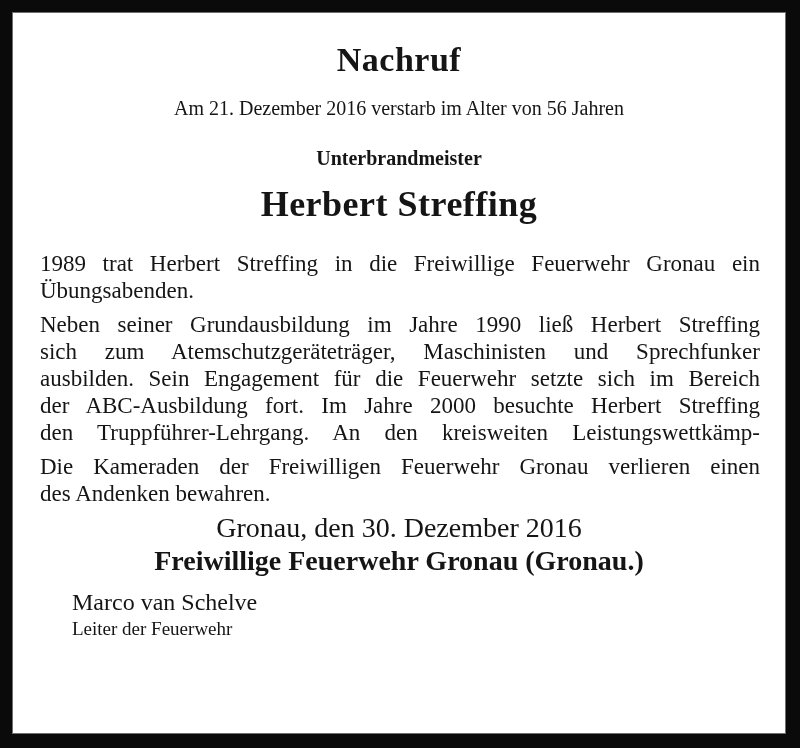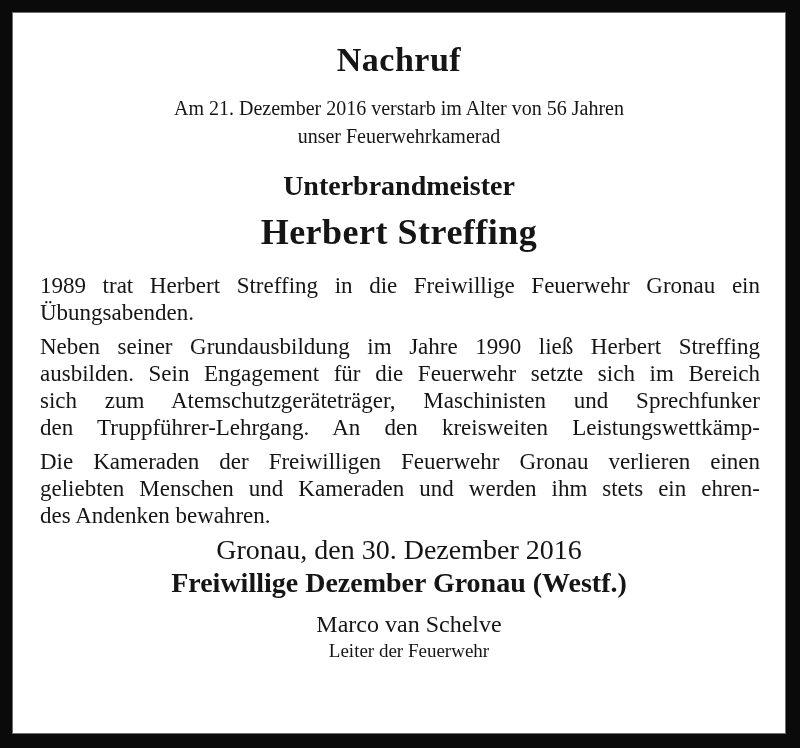--- a/index.html
+++ b/index.html
@@ -28,34 +28,34 @@
   }
   .intro {
     text-align: center;
     font-size: 20px;
     line-height: 28px;
     margin-top: 14px;
   }
   .rank {
     text-align: center;
     font-weight: bold;
-    font-size: 28px;
+    font-size: 20px;
     line-height: 32px;
     margin-top: 20px;
   }
   .deceased {
     text-align: center;
     font-weight: bold;
     font-size: 36px;
     line-height: 52px;
     margin-top: 4px;
     letter-spacing: 0.5px;
   }
   .bodytext {
-    margin-top: 14px;
+    margin-top: 20px;
     font-size: 23px;
     line-height: 27px;
     padding: 0 26px 0 28px;
   }
   .para { margin-bottom: 7px; }
   .jl { text-align: justify; text-align-last: justify; }
   .ll { text-align: left; }
   .dateline {
     text-align: center;
     font-size: 28px;
@@ -69,68 +69,66 @@
     line-height: 34px;
     margin-top: 2px;
   }
   .signatures {
     display: flex;
     margin-top: 10px;
     padding: 0 40px 0 60px;
   }
   .sig {
     flex: 1;
-    text-align: center;
   }
   .sig .sig-name {
     font-size: 24px;
     line-height: 28px;
   }
   .sig .sig-role {
     font-size: 19px;
     line-height: 26px;
   }
 </style>
 </head>
 <body>
 
 <div class="paper">
 
   <div class="title">Nachruf</div>
 
   <div class="intro">
     <div>Am 21. Dezember 2016 verstarb im Alter von 56 Jahren</div>
-    <div>unser Feuerwehrkamerad</div>
   </div>
 
   <div class="rank">Unterbrandmeister</div>
 
   <div class="deceased">Herbert Streffing</div>
 
   <div class="bodytext">
     <div class="para">
       <div class="jl">1989 trat Herbert Streffing in die Freiwillige Feuerwehr Gronau ein</div>
       <div class="ll">Übungsabenden.</div>
     </div>
     <div class="para">
       <div class="jl">Neben seiner Grundausbildung im Jahre 1990 ließ Herbert Streffing</div>
+      <div class="jl">sich zum Atemschutzgeräteträger, Maschinisten und Sprechfunker</div>
       <div class="jl">ausbilden. Sein Engagement für die Feuerwehr setzte sich im Bereich</div>
-      <div class="jl">sich zum Atemschutzgeräteträger, Maschinisten und Sprechfunker</div>
+      <div class="jl">der ABC-Ausbildung fort. Im Jahre 2000 besuchte Herbert Streffing</div>
       <div class="jl">den Truppführer-Lehrgang. An den kreisweiten Leistungswettkämp-</div>
     </div>
     <div class="para">
       <div class="jl">Die Kameraden der Freiwilligen Feuerwehr Gronau verlieren einen</div>
-      <div class="jl">geliebten Menschen und Kameraden und werden ihm stets ein ehren-</div>
       <div class="ll">des Andenken bewahren.</div>
     </div>
   </div>
 
   <div class="dateline">Gronau, den 30. Dezember 2016</div>
 
-  <div class="org">Freiwillige Dezember Gronau (Westf.)</div>
+  <div class="org">Freiwillige Feuerwehr Gronau (Gronau.)</div>
 
   <div class="signatures">
     <div class="sig">
       <div class="sig-name">Marco van Schelve</div>
       <div class="sig-role">Leiter der Feuerwehr</div>
     </div>
   </div>
 
 </div>
 

